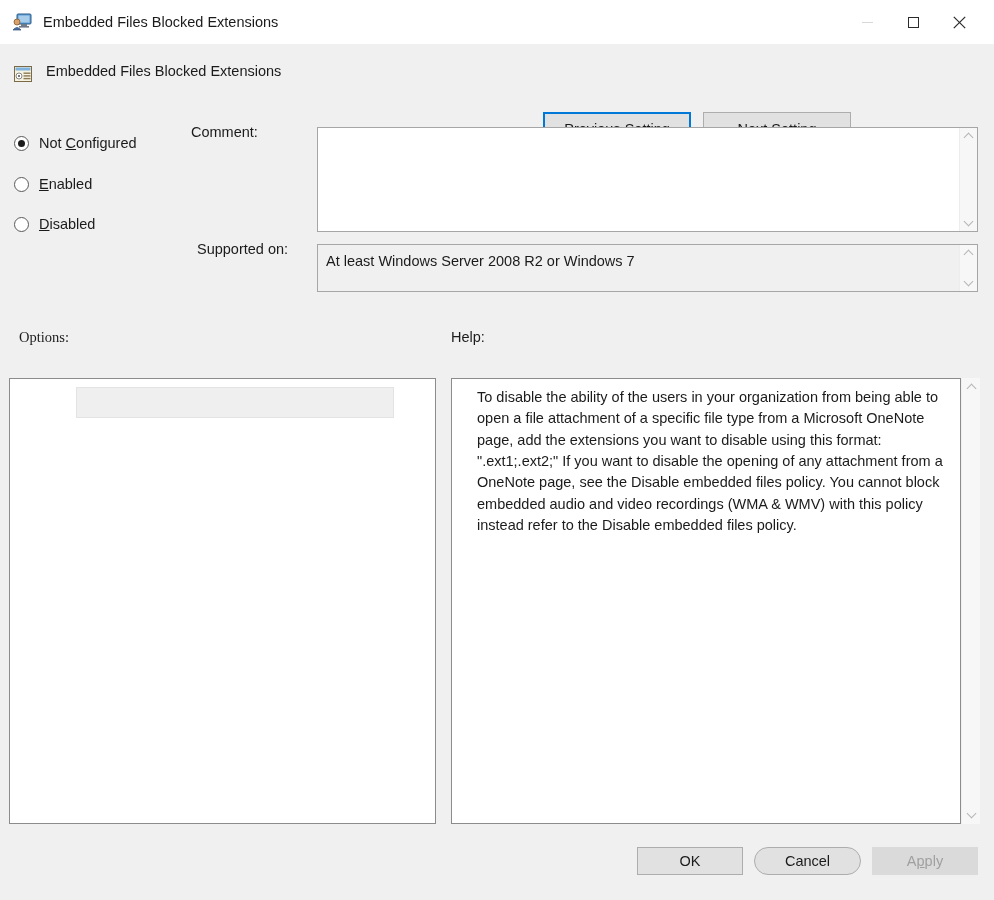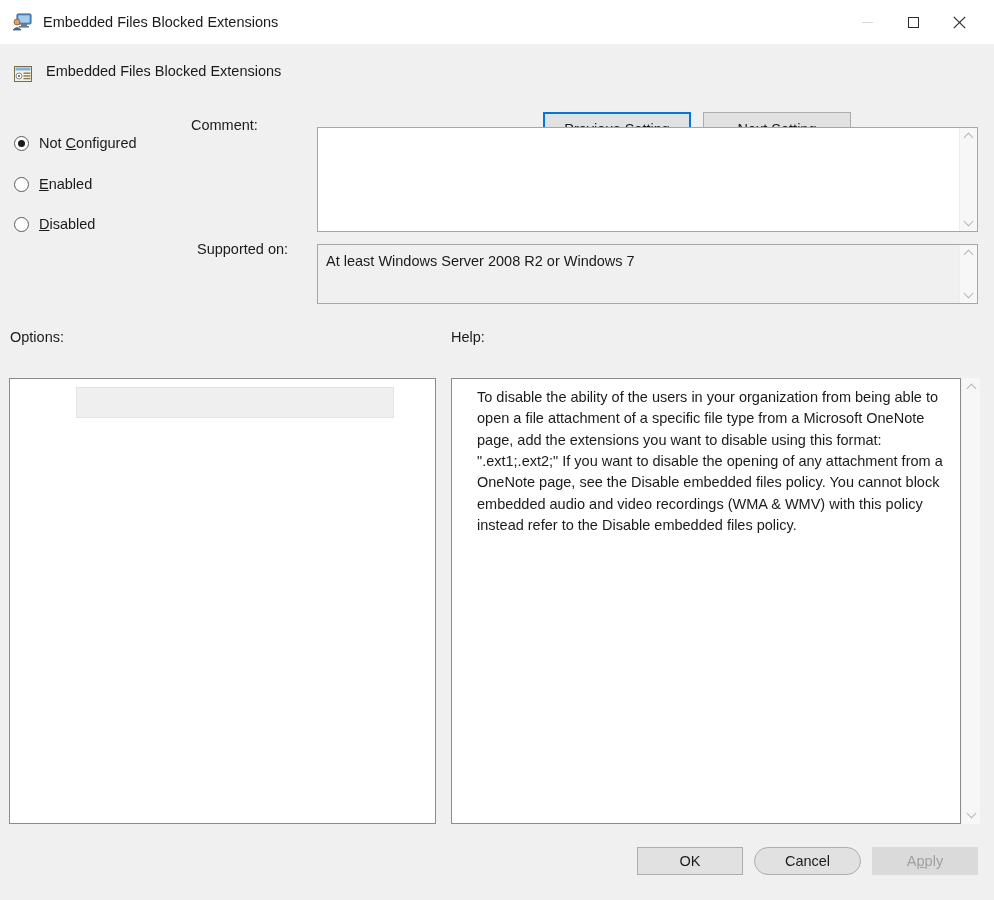--- a/index.html
+++ b/index.html
@@ -126,39 +126,39 @@
     white-space: nowrap;
   }
 
   
   .fieldlabel {
     position: absolute;
     font-size: 14.5px;
     color: #1b1b1b;
     white-space: nowrap;
   }
-  #comment-label      { left: 191px; top: 117px; }
+  #comment-label      { left: 191px; top: 124px; }
   #supported-on-label { left: 197px; top: 241px; }
-  #options-label      { left: 10px;  top: 329px; }
+  #options-label      { left: 19px;  top: 329px; font-family: Liberation Serif, serif; }
   #help-label         { left: 451px; top: 329px; }
 
   
   .framebox {
     position: absolute;
     border: 1px solid #a6a6a6;
     display: flex;
   }
   #comment-box {
     left: 317px; top: 127px;
     width: 661px; height: 105px;
     background: #ffffff;
   }
   #supported-on-box {
     left: 317px; top: 244px;
-    width: 661px; height: 60px;
+    width: 661px; height: 48px;
     background: #f0f0f0;
   }
   .boxtext {
     padding: 7px 9px 0 8px;
     font-size: 14.5px;
     color: #1b1b1b;
     line-height: 1.35;
     flex: 1 1 auto;
     overflow: hidden;
     white-space: nowrap;

